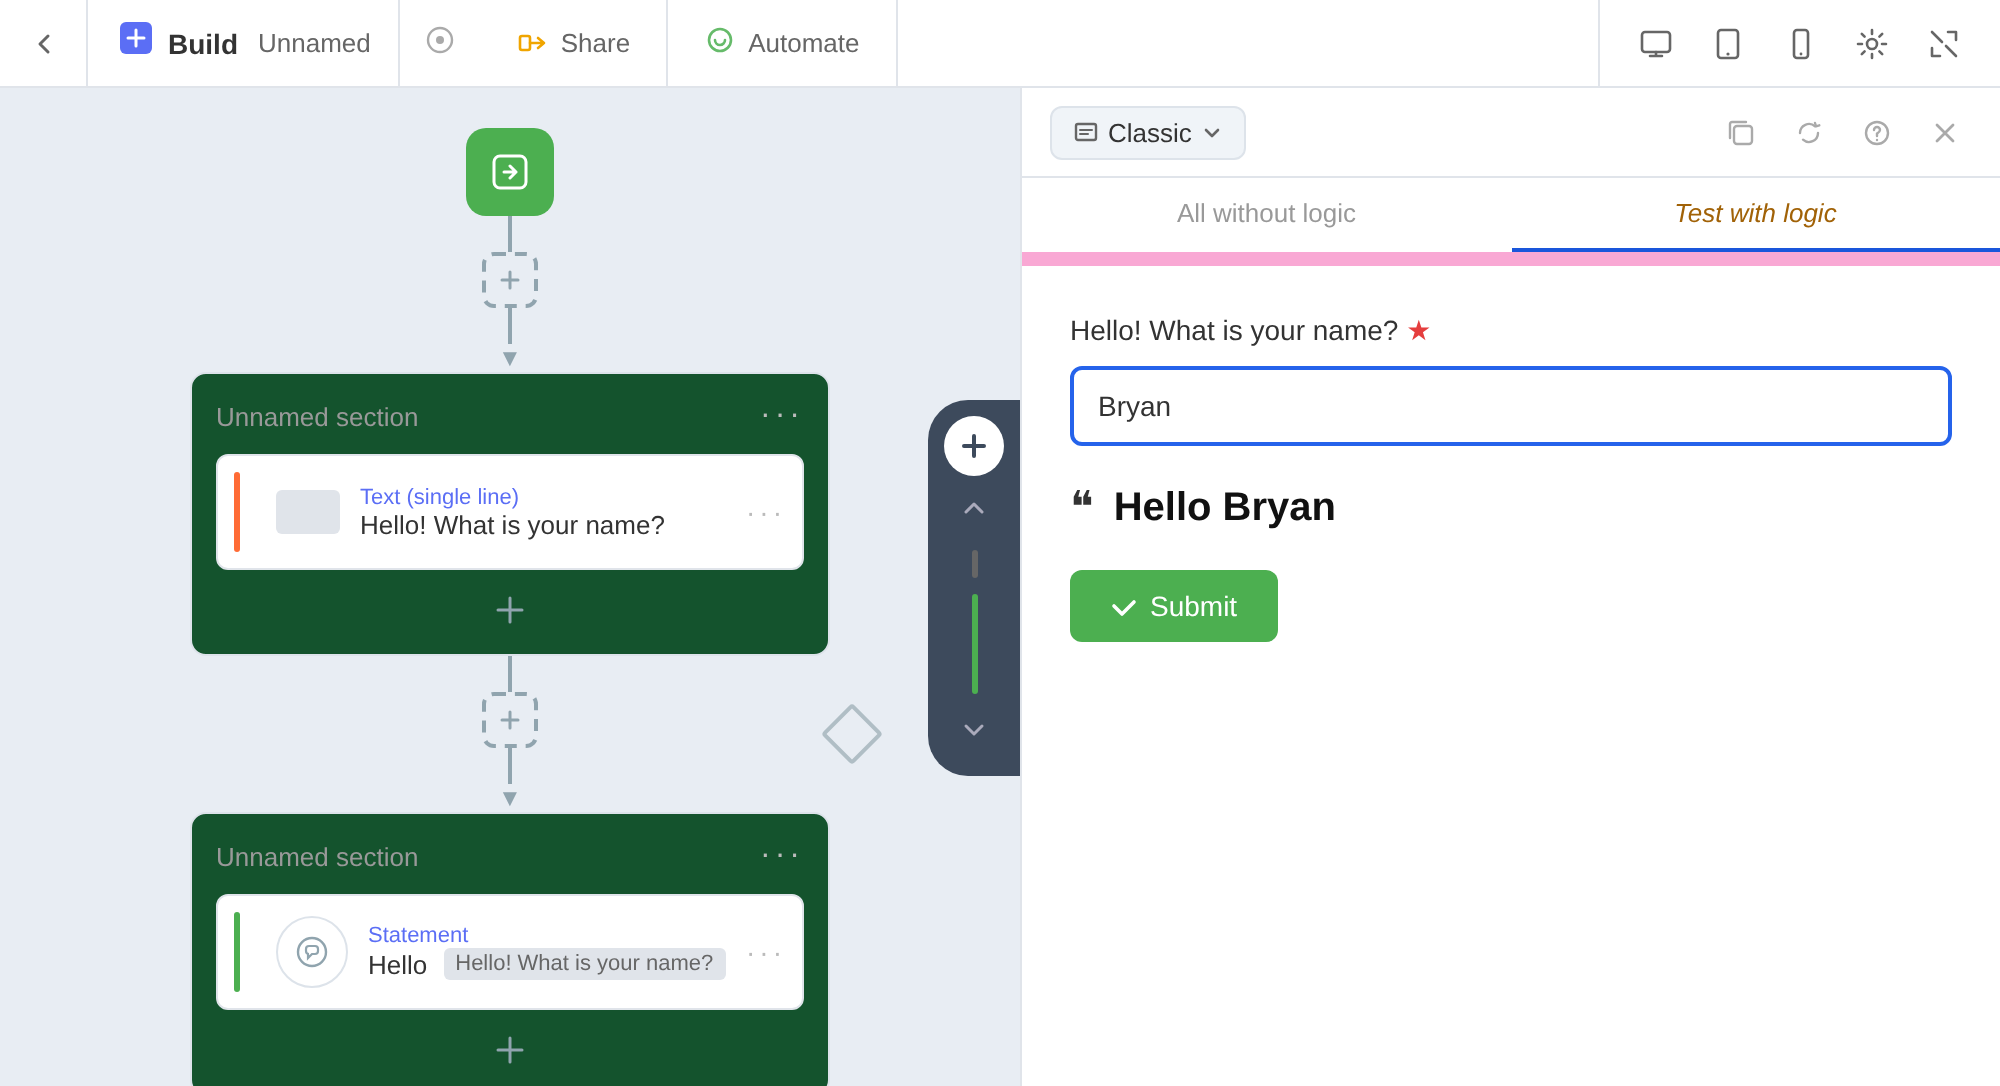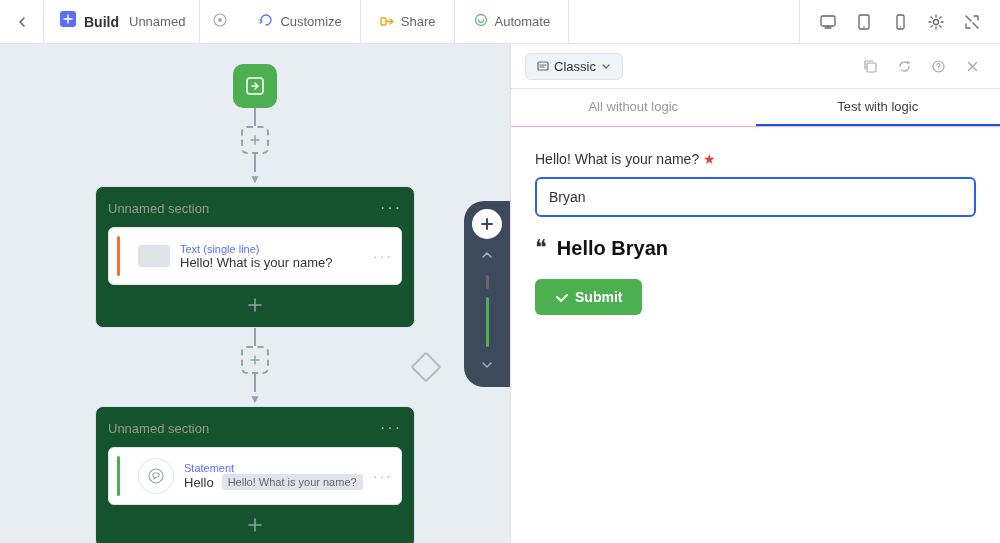--- a/index.html
+++ b/index.html
@@ -118,26 +118,26 @@
       display: flex; align-items: center; gap: 4px; background: #f0f4f8; border: 1px solid #dde3ea; border-radius: 6px; padding: 5px 10px; cursor: pointer; font-size: 13px; color: #333;
     }
     .panel-header-icons {
       margin-left: auto; display: flex; gap: 6px; align-items: center;
     }
     .panel-header-icon {
       width: 28px; height: 28px; display: flex; align-items: center; justify-content: center; color: #999; cursor: pointer; font-size: 15px;
     }
 
     .right-panel-tabs {
-      display: flex; border-bottom: 1px solid #f9a8d4;
+      display: flex; border-bottom: 7px solid #f9a8d4;
     }
     .right-tab {
       flex: 1; padding: 10px; text-align: center; font-size: 13px; color: #999; cursor: pointer; border-bottom: 2px solid transparent;
     }
-    .right-tab.active { color: #404040; border-bottom-color: #1a56db; font-weight: 500; }
+    .right-tab.active { color: #a16207; border-bottom-color: #1a56db; font-weight: 500; font-style: italic; }
 
     .right-panel-body {
       padding: 24px 24px; flex: 1; overflow-y: auto;
     }
 
     .question-label {
       font-size: 14px; color: #333; margin-bottom: 10px; font-weight: 400;
     }
     .required-star { color: #e53e3e; }
 
@@ -145,21 +145,21 @@
       width: 100%; border: 2px solid #2563eb; border-radius: 6px; padding: 10px 12px; font-size: 14px; color: #333; outline: none;
     }
 
     .hello-display {
       margin: 18px 0; display: flex; align-items: center; gap: 10px;
     }
     .quote-icon { font-size: 22px; color: #333; }
     .hello-text { font-size: 20px; font-weight: 700; color: #111; }
 
     .submit-btn {
-      background: #4caf50; color: white; border: none; border-radius: 6px; padding: 10px 20px; font-size: 14px; cursor: pointer; display: flex; align-items: center; gap: 6px; font-weight: 700;
+      background: #4caf50; color: white; border: none; border-radius: 6px; padding: 10px 20px; font-size: 14px; cursor: pointer; display: flex; align-items: center; gap: 6px; font-weight: 400;
     }
   </style>
 </head>
 <body>
 
 <nav class="top-nav">
   <div class="nav-back">
     <svg width="16" height="16" viewBox="0 0 16 16" fill="none">
         <path d="M10 12L6 8l4-4" stroke="#666" stroke-width="1.5" stroke-linecap="round" stroke-linejoin="round"></path>
       </svg>
@@ -174,29 +174,20 @@
     <span class="brand-title">Build</span>
     <span class="brand-name">Unnamed</span>
   </div>
   <div class="nav-settings-icon">
     <svg width="16" height="16" viewBox="0 0 16 16" fill="none">
         <circle cx="8" cy="8" r="6" stroke="#aaa" stroke-width="1.2"></circle>
         <circle cx="8" cy="8" r="2" fill="#aaa"></circle>
       </svg>
   </div>
   <div class="nav-tabs">
-    <div class="nav-tab">
-      <span>
-        <svg width="16" height="16" viewBox="0 0 16 16" fill="none">
-            <path d="M3 8c0-2.76 2.24-5 5-5s5 2.24 5 5-2.24 5-5 5" stroke="#5b6ef5" stroke-width="1.3" stroke-linecap="round"></path>
-            <path d="M2 11l2-1.5L2 8" stroke="#5b6ef5" stroke-width="1.3" stroke-linecap="round" stroke-linejoin="round"></path>
-          </svg>
-      </span>
-      <span>Customize</span>
-    </div>
     <div class="nav-tab">
       <span>
         <svg width="16" height="16" viewBox="0 0 16 16" fill="none">
             <rect x="2" y="6" width="5" height="7" rx="1" stroke="#f0a500" stroke-width="1.3"></rect>
             <path d="M7 9.5h7M11 7l3 2.5-3 2.5" stroke="#f0a500" stroke-width="1.3" stroke-linecap="round" stroke-linejoin="round"></path>
           </svg>
       </span>
       <span>Share</span>
     </div>
     <div class="nav-tab">

